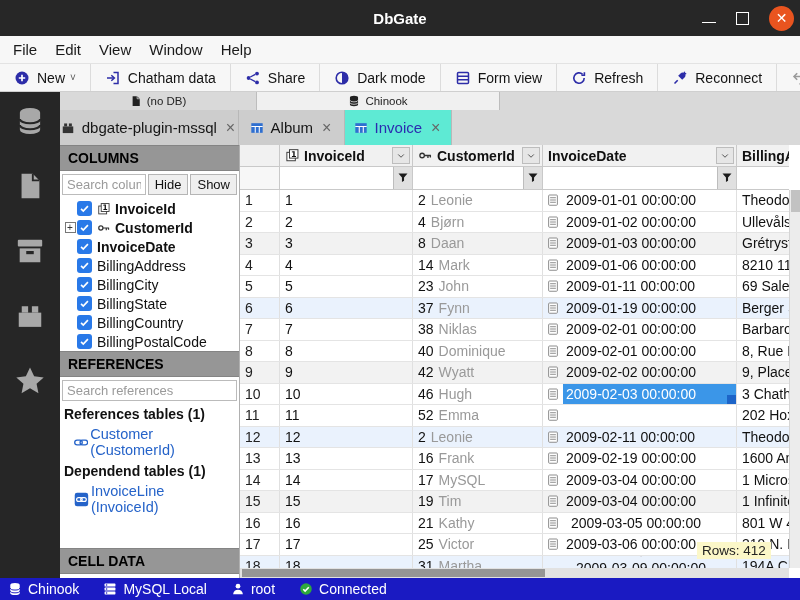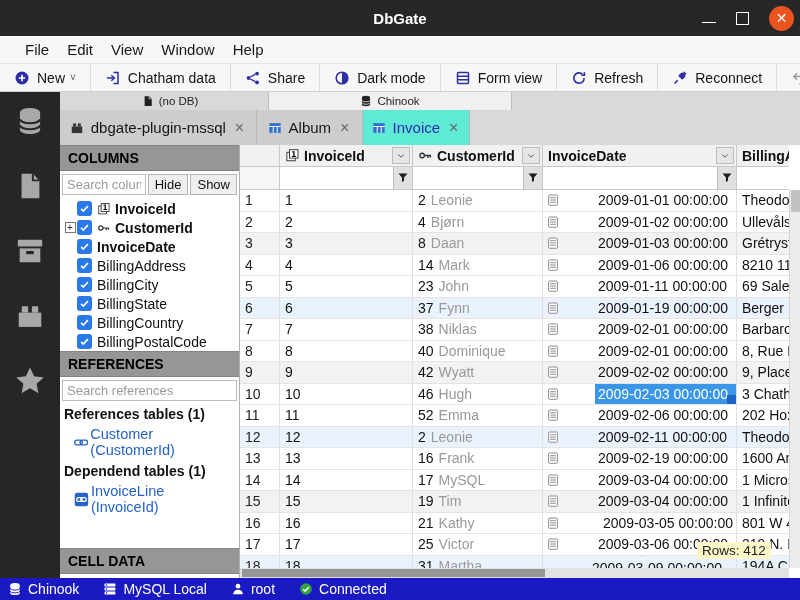--- a/index.html
+++ b/index.html
@@ -12,35 +12,35 @@
     display:flex; align-items:center; justify-content:center; }
   .titlebar .title { color:#fff; font-weight:bold; font-size:15px; }
   .win-controls { position:absolute; right:6px; top:0; height:36px; display:flex; align-items:center; gap:20px; }
   .wc-min { color:#fff; width:14px; border-top:1.5px solid #fff; margin-top:8px; }
   .wc-max { width:13px; height:13px; border:1.5px solid #fff; }
   .wc-close { width:25px; height:25px; border-radius:50%; background:#e9541f; color:#fff;
     display:flex; align-items:center; justify-content:center; font-size:14px; line-height:1; }
 
   
   .menubar { position:absolute; left:0; top:36px; width:800px; height:28px; background:#f7f7f7;
-    display:flex; align-items:center; padding-left:16px; border-bottom:1px solid #e3e3e3; }
+    display:flex; align-items:center; padding-left:4px; border-bottom:1px solid #e3e3e3; }
   .menu-item { padding:0 9px; font-size:15px; color:#1a1a1a; }
 
   
   .toolbar { position:absolute; left:0; top:64px; width:800px; height:28px; background:#f7f7f7;
     display:flex; align-items:stretch; overflow:hidden; border-bottom:1px solid #cfcfcf; }
   .tb-btn { display:flex; align-items:center; gap:7px; padding:0 14px; border-right:1px solid #dcdcdc;
     font-size:14px; color:#141414; white-space:nowrap; }
   .tb-btn.disabled { color:#9a9a9a; }
   .tb-btn svg { flex:0 0 auto; }
   .tb-caret { font-size:10px; color:#555; margin-left:-2px; }
 
   
   .tabstrip { position:absolute; left:60px; top:92px; width:740px; height:53px; background:#d9d9d9; }
-  .tabgroups { display:flex; height:18px;margin-left:12px; }
+  .tabgroups { display:flex; height:18px; }
   .tab-group-header { display:flex; align-items:center; justify-content:center; gap:5px;
     font-size:11.5px; color:#222; border-right:1px solid #bdbdbd; }
   .tabs-row { display:flex; height:35px; }
   .tab { display:flex; align-items:center; justify-content:center; gap:7px; font-size:15px;
     border-right:1px solid #b8b8b8; background:#cdcdcd; color:#161616; }
   .tab.active { background:#5eead4; color:#2b2bb0; }
   .tab .tab-close { color:#666; font-size:16px; padding:0 2px; }
 
   
   .sidebar { position:absolute; left:0; top:92px; width:60px; height:486px; background:#262626;
@@ -88,21 +88,21 @@
     display:flex; align-items:center; justify-content:center; flex:0 0 19px; }
   .g-body { position:relative; width:549px; height:378px; overflow:hidden; }
   .g-row { display:flex; height:21.5px; border-bottom:1px solid #e4e4e4; background:#fff; }
   .g-row.stripe-gray { background:#f2f2f2; }
   .g-row.stripe-blue { background:#eaf2fd; }
   .g-cell { border-right:1px solid #e0e0e0; display:flex; align-items:center; padding-left:5px;
     white-space:nowrap; overflow:hidden; font-size:14px; flex:0 0 auto; }
   .c-num { flex:0 0 40px; color:#222; }
   .hint { color:#999; margin-left:5px; }
   .c-date { padding-left:3px; gap:3px; }
-  .dval { flex:1; height:100%; display:flex; align-items:center; padding:0 3px; position:relative;margin-left:32px; }
+  .dval { flex:1; height:100%; display:flex; align-items:center; padding:0 3px; position:relative; }
   .dval.sel { background:#3b96e8; color:#fff; }
   .sel-handle { position:absolute; right:0; bottom:0; width:9px; height:9px; background:#1d64c8; }
   .c-addr { flex:1 1 auto; border-right:none; }
   .rows-badge { position:absolute; left:457px; top:397px; background:#fbf7c8; color:#222;
     font-size:13.5px; padding:1px 5px; z-index:5; }
   .vscroll { position:absolute; right:0; top:45px; width:11px; height:378px; background:#ececec;
     border-left:1px solid #d5d5d5; }
   .vscroll .thumb { position:absolute; top:0; left:1px; width:9px; height:22px; background:#c2c2c2; }
   .hscroll { position:absolute; left:0; bottom:0; width:549px; height:10px; background:#e2e2e2; }
   .hscroll .thumb { position:absolute; left:2px; top:1px; width:303px; height:8px; background:#959595; }
@@ -211,21 +211,21 @@
         </div>
         <div class="tab-group-header" style="width: 243px; background: rgb(240, 240, 240);">
           <svg width="12" height="12" viewBox="0 0 16 16">
             <path d="M2.6 3.4a5.4 2.3 0 0 0 10.8 0a5.4 2.3 0 0 0-10.8 0M2.6 3.4v9.2a5.4 2.3 0 0 0 10.8 0V3.4" fill="#222"></path>
             <path d="M2.6 6.9a5.4 2.3 0 0 0 10.8 0M2.6 10.1a5.4 2.3 0 0 0 10.8 0" fill="none" stroke="#d9d9d9" stroke-width="1.1"></path>
           </svg>
           <span>Chinook</span>
         </div>
       </div>
     <div class="tabs-row" id="tabsrow">
-        <div class="tab" style="width: 197px;">
+        <div class="tab" style="width: 179px;">
           <svg width="14" height="14" viewBox="0 0 16 16">
             <path d="M2 6.2h12v7.6H2z" fill="#333"></path>
             <rect x="3.6" y="2.8" width="3.4" height="3.4" fill="#333"></rect>
             <rect x="9" y="2.8" width="3.4" height="3.4" fill="#333"></rect>
           </svg>
           <span>dbgate-plugin-mssql</span>
           <span class="tab-close">×</span>
         </div>
         <div class="tab" style="width: 106px;">
           <svg width="14" height="14" viewBox="0 0 16 16">
@@ -638,21 +638,20 @@
           <div class="g-cell" style="width: 133px;">11</div>
           <div class="g-cell" style="width: 130px;">
             <span>52</span>
             <span class="hint">Emma</span>
           </div>
           <div class="g-cell c-date" style="width: 194px;">
             <svg width="14" height="14" viewBox="0 0 16 16">
               <rect x="3" y="2.3" width="10" height="11.7" rx="1" fill="#fff" stroke="#888" stroke-width="1.1"></rect>
               <path d="M4.7 5.4h6.6M4.7 8h6.6M4.7 10.6h6.6" stroke="#888" stroke-width="1.1"></path>
             </svg>
-            <span class="dval">2009-02-06 00:00:00</span>
           </div>
           <div class="g-cell c-addr">202 Hoxton Street</div>
         </div>
         <div class="g-row stripe-blue">
           <div class="g-cell c-num">12</div>
           <div class="g-cell" style="width: 133px;">12</div>
           <div class="g-cell" style="width: 130px;">
             <span>2</span>
             <span class="hint">Leonie</span>
           </div>

